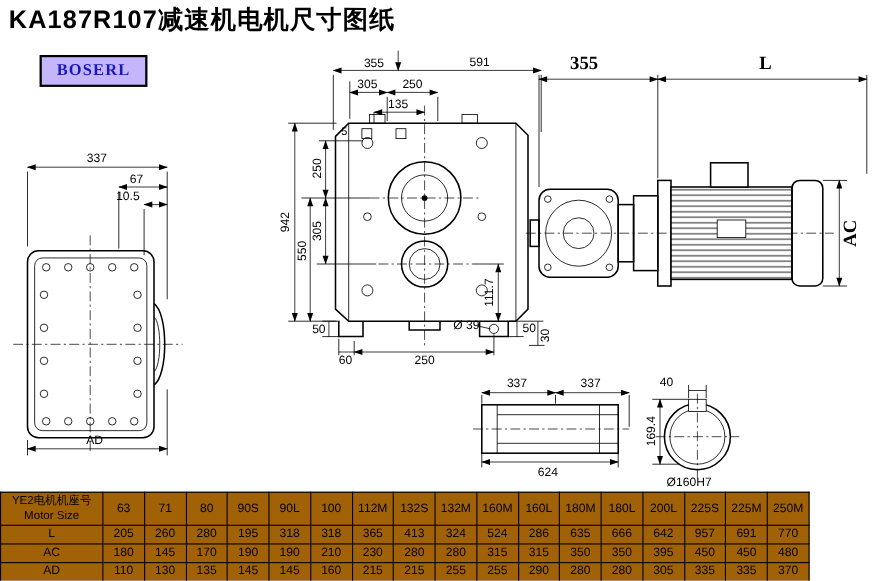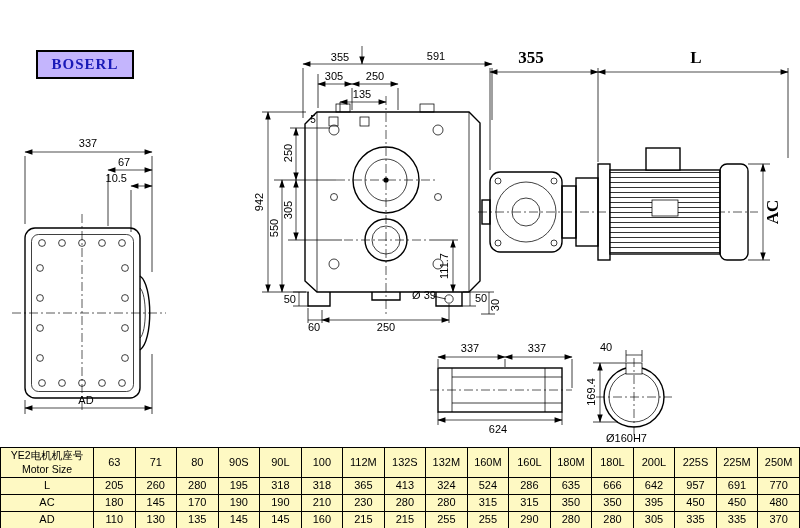--- a/index.html
+++ b/index.html
@@ -11,32 +11,33 @@
   svg.draw text{font-family:"Liberation Sans",sans-serif;font-size:11px;fill:#000;}
   svg.draw text.big{font-family:"Liberation Serif",serif;font-size:17px;font-weight:bold;}
   svg.draw text.sm{font-size:10px;}
   .s1{stroke:#000;stroke-width:1.4;fill:none;}
   .s2{stroke:#000;stroke-width:0.75;fill:none;}
   .sd{stroke:#000;stroke-width:0.7;fill:none;}
   .scl{stroke:#000;stroke-width:0.65;fill:none;stroke-dasharray:9 3 2 3;}
   .sf1{stroke:#000;stroke-width:1.4;}
   .sf2{stroke:#000;stroke-width:0.75;}
   .dotf{fill:#000;}
-  table.dims{position:absolute;left:0;top:447px;width:800px;border-collapse:collapse;table-layout:fixed;background:#fef9c3;}
+  table.dims{position:absolute;left:0;top:447px;width:736px;border-collapse:collapse;table-layout:fixed;background:#a16207;}
   table.dims th,table.dims td{border:1px solid #000;font-size:11px;font-weight:normal;text-align:center;padding:0;line-height:1.25;overflow:hidden;}
   table.dims tr.hdr{height:30px;}
   table.dims tr.val{height:17px;}
   table.dims .c0{width:92px;}
   table.dims .c0 div{white-space:nowrap;font-size:10.5px;}
 </style>
 </head>
 <body>
 
 <div class="page">
 
+  <div class="title">KA187R107减速机电机尺寸图纸</div>
   <div class="logo">
       <span>BOSERL</span>
     </div>
 
   <svg class="draw" width="800" height="447" viewBox="0 0 800 447">
     <defs>
       <marker id="ar" viewBox="0 0 10 10" refX="9.3" refY="5" markerWidth="9" markerHeight="8" orient="auto-start-reverse" markerUnits="userSpaceOnUse">
         <path d="M0,1.6 L10,5 L0,8.4 Z" fill="#000"></path>
       </marker>
       <pattern id="fins" width="5" height="5" patternUnits="userSpaceOnUse">

